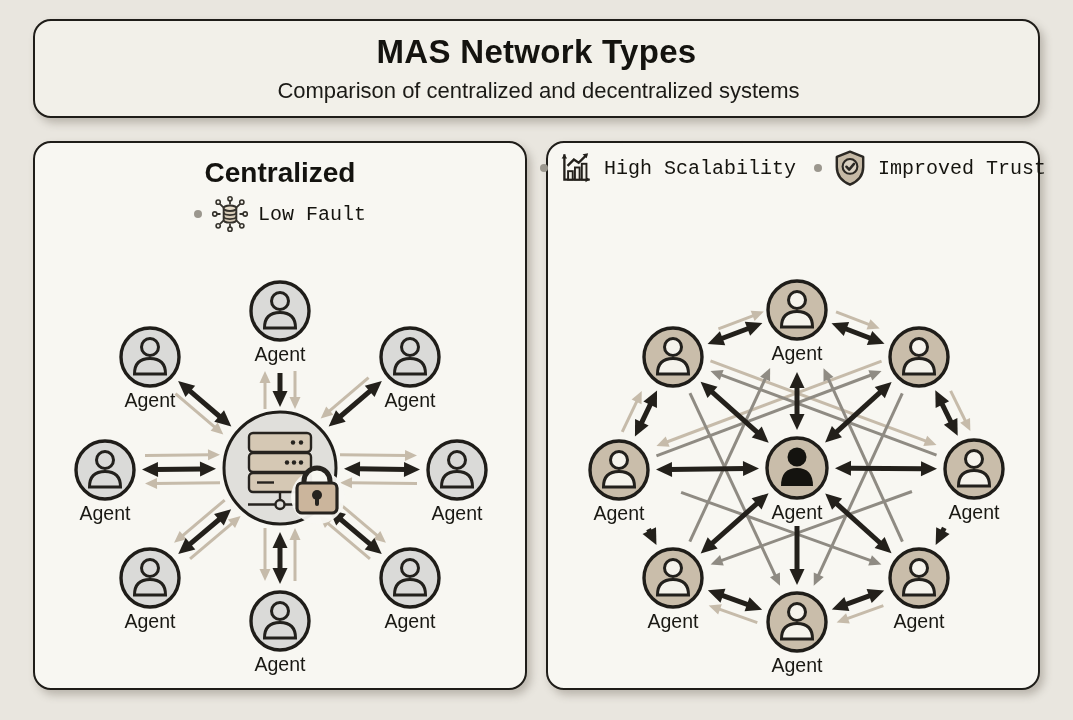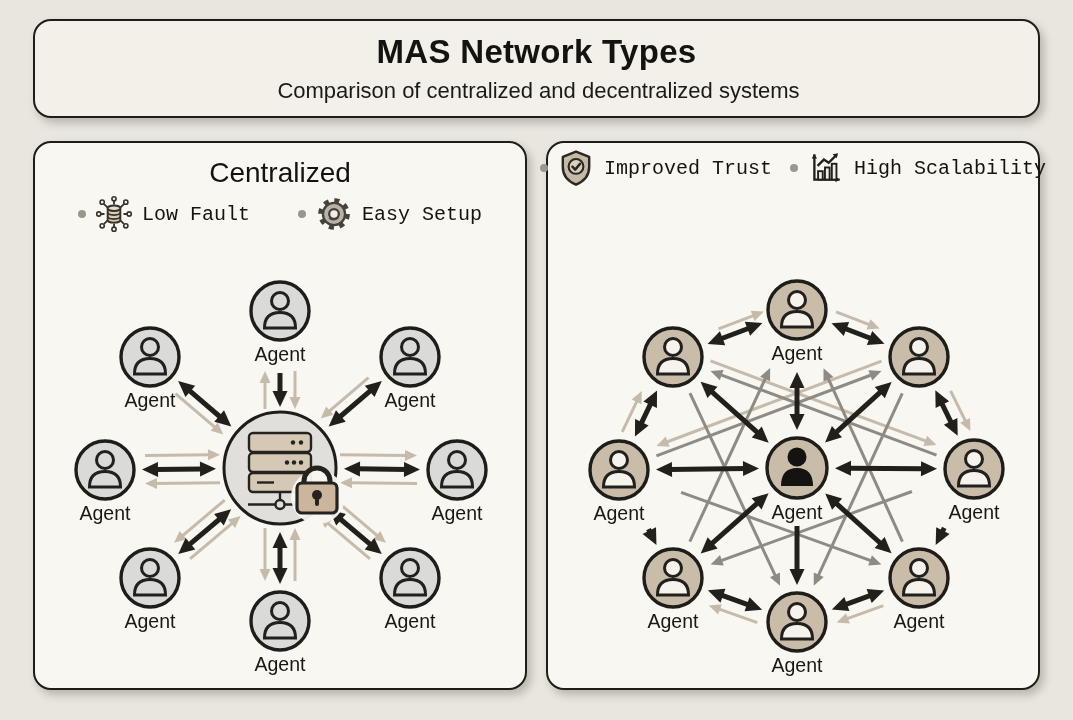--- a/index.html
+++ b/index.html
@@ -8,21 +8,21 @@
   .title-box{position:absolute;left:33px;top:19px;width:1007px;height:99px;box-sizing:border-box;
              background:#f2f0e9;border:2.5px solid #1f1d19;border-radius:18px;text-align:center;
              box-shadow:4px 5px 9px rgba(90,82,70,.33);}
   .title-box h1{margin:12px 0 0 0;font-size:33px;font-weight:800;letter-spacing:.3px;color:#14130f;}
   .title-box p{margin:7px 0 0 4px;font-size:22px;font-weight:400;color:#1b1a16;}
   .panel{position:absolute;top:141px;width:494px;height:549px;box-sizing:border-box;
          background:#f8f7f2;border:2.5px solid #1f1d19;border-radius:18px;
          box-shadow:4px 5px 9px rgba(90,82,70,.33);}
   .panel--left{left:33px;}
   .panel--right{left:546px;}
-  .panel h2{margin:14px 0 0 0;text-align:center;font-size:28px;font-weight:400;color:#14130f;}
+  .panel h2{margin:14px 0 0 0;text-align:center;font-size:28px;font-weight:700;color:#14130f;}
   .features{display:flex;justify-content:center;align-items:center;margin-top:6px;gap:18px;position:relative;z-index:2;font-family:Liberation Mono, monospace;}
   .panel--left .features{gap:48px;}
   .feature{display:flex;align-items:center;gap:9px;}
   .bullet{width:8px;height:8px;border-radius:50%;background:#9b978e;flex:0 0 auto;}
   .f-icon{width:38px;height:38px;display:inline-flex;align-items:center;justify-content:center;flex:0 0 auto;}
   .f-icon svg{width:38px;height:38px;}
   .f-label{font-size:20px;font-weight:500;color:#15140f;white-space:nowrap;}
   svg.net{position:absolute;left:0;top:0;width:494px;height:544px;pointer-events:none;z-index:1;}
 </style>
 </head>
@@ -243,32 +243,20 @@
     <g>
       <path d="M12 12.6 v11 a6 2.6 0 0 0 12 0 v-11" fill="#d8ccb8" stroke="#35322c" stroke-width="1.8"></path>
       <ellipse cx="18" cy="12.6" rx="6" ry="2.6" fill="#e6dcc9" stroke="#35322c" stroke-width="1.8"></ellipse>
       <path d="M12 16.4 a6 2.6 0 0 0 12 0 M12 20.2 a6 2.6 0 0 0 12 0" fill="none" stroke="#35322c" stroke-width="1.6"></path>
     </g>
   </svg>
 </span>
     <span class="f-label">Low Fault</span>
   </div>
 
-  <div class="feature">
-    <span class="bullet"></span>
-    <span class="f-icon">
-  <svg viewBox="0 0 36 36">
-    <circle cx="18" cy="18" r="12.5" fill="none" stroke="#45423b" stroke-width="5" stroke-dasharray="4.6 5.2"></circle>
-    <circle cx="18" cy="18" r="10.5" fill="#b7b1a6" stroke="#45423b" stroke-width="2.2"></circle>
-    <circle cx="18" cy="18" r="4.6" fill="#efede6" stroke="#45423b" stroke-width="2.2"></circle>
-    <path d="M13.5 21.5 q4 3.5 8.5 -0.5" fill="none" stroke="#45423b" stroke-width="2"></path>
-  </svg>
-</span>
-    <span class="f-label">Easy Setup</span>
-  </div>
 </div>
   </section>
 
   <section class="panel panel--right">
     <svg class="net" viewBox="0 0 494 544">
         <g>
           <line x1="162.48887404230248" y1="217.94934848085674" x2="380.07612929817947" y2="298.91204811095054" stroke="#c6bbaa" stroke-width="3"></line>
           <polygon points="388.5111259576975,302.0506515191433 375.346428328889,303.02056715570285 379.18249916112455,292.7111267940697" fill="#c6bbaa"></polygon>
         </g>
         <g>
@@ -473,43 +461,43 @@
         </g>
         <g>
           <circle cx="125" cy="214" r="29" fill="#c9bdaa" stroke="#1f1d19" stroke-width="3.4"></circle>
           <g>
             <circle cx="125" cy="204" r="8.5" fill="#f5f3ec" stroke="#22201c" stroke-width="3"></circle>
             <path d="M 109.5 231 Q 109.5 215.5 125 215.5 Q 140.5 215.5 140.5 231 Z" fill="#f5f3ec" stroke="#22201c" stroke-width="3"></path>
           </g>
         </g>
       </svg>
     <div class="features">
-  <div class="feature">
-    <span class="bullet"></span>
-    <span class="f-icon">
-  <svg viewBox="0 0 36 36">
-    <path d="M18 2.5 L30.5 7.5 V17 C30.5 26 25 30.8 18 33.8 C11 30.8 5.5 26 5.5 17 V7.5 Z" fill="#c6baa6" stroke="#2b2823" stroke-width="2.3" stroke-linejoin="round"></path>
-    <circle cx="18" cy="16.5" r="7" fill="#d9d0c0" stroke="#2b2823" stroke-width="2"></circle>
-    <path d="M14.6 16.8 l2.6 2.7 l4.6 -5.4" fill="none" stroke="#2b2823" stroke-width="2.4" stroke-linecap="round" stroke-linejoin="round"></path>
-  </svg>
-</span>
-    <span class="f-label">Improved Trust</span>
-  </div>
-
   <div class="feature">
     <span class="bullet"></span>
     <span class="f-icon">
   <svg viewBox="0 0 36 36">
     <path d="M7 5 V29 H31" fill="none" stroke="#23201b" stroke-width="2.2"></path>
     <path d="M7 5 l-2.6 4 h5.2 Z M31 29 l-4 -2.6 v5.2 Z" fill="#23201b"></path>
     <rect x="10.5" y="21" width="4.4" height="8" fill="#efede6" stroke="#23201b" stroke-width="1.8"></rect>
     <rect x="17" y="17.5" width="4.4" height="11.5" fill="#efede6" stroke="#23201b" stroke-width="1.8"></rect>
     <rect x="23.5" y="14" width="4.4" height="15" fill="#efede6" stroke="#23201b" stroke-width="1.8"></rect>
     <path d="M10 16 L16 10 L20.5 13 L28 5.5" fill="none" stroke="#23201b" stroke-width="2.2"></path>
     <path d="M29.5 4 l-5.2 1 3.8 3.8 Z" fill="#23201b"></path>
   </svg>
 </span>
     <span class="f-label">High Scalability</span>
   </div>
+
+  <div class="feature">
+    <span class="bullet"></span>
+    <span class="f-icon">
+  <svg viewBox="0 0 36 36">
+    <path d="M18 2.5 L30.5 7.5 V17 C30.5 26 25 30.8 18 33.8 C11 30.8 5.5 26 5.5 17 V7.5 Z" fill="#c6baa6" stroke="#2b2823" stroke-width="2.3" stroke-linejoin="round"></path>
+    <circle cx="18" cy="16.5" r="7" fill="#d9d0c0" stroke="#2b2823" stroke-width="2"></circle>
+    <path d="M14.6 16.8 l2.6 2.7 l4.6 -5.4" fill="none" stroke="#2b2823" stroke-width="2.4" stroke-linecap="round" stroke-linejoin="round"></path>
+  </svg>
+</span>
+    <span class="f-label">Improved Trust</span>
+  </div>
 </div>
   </section>
 
 </div>
 
 </body></html>

